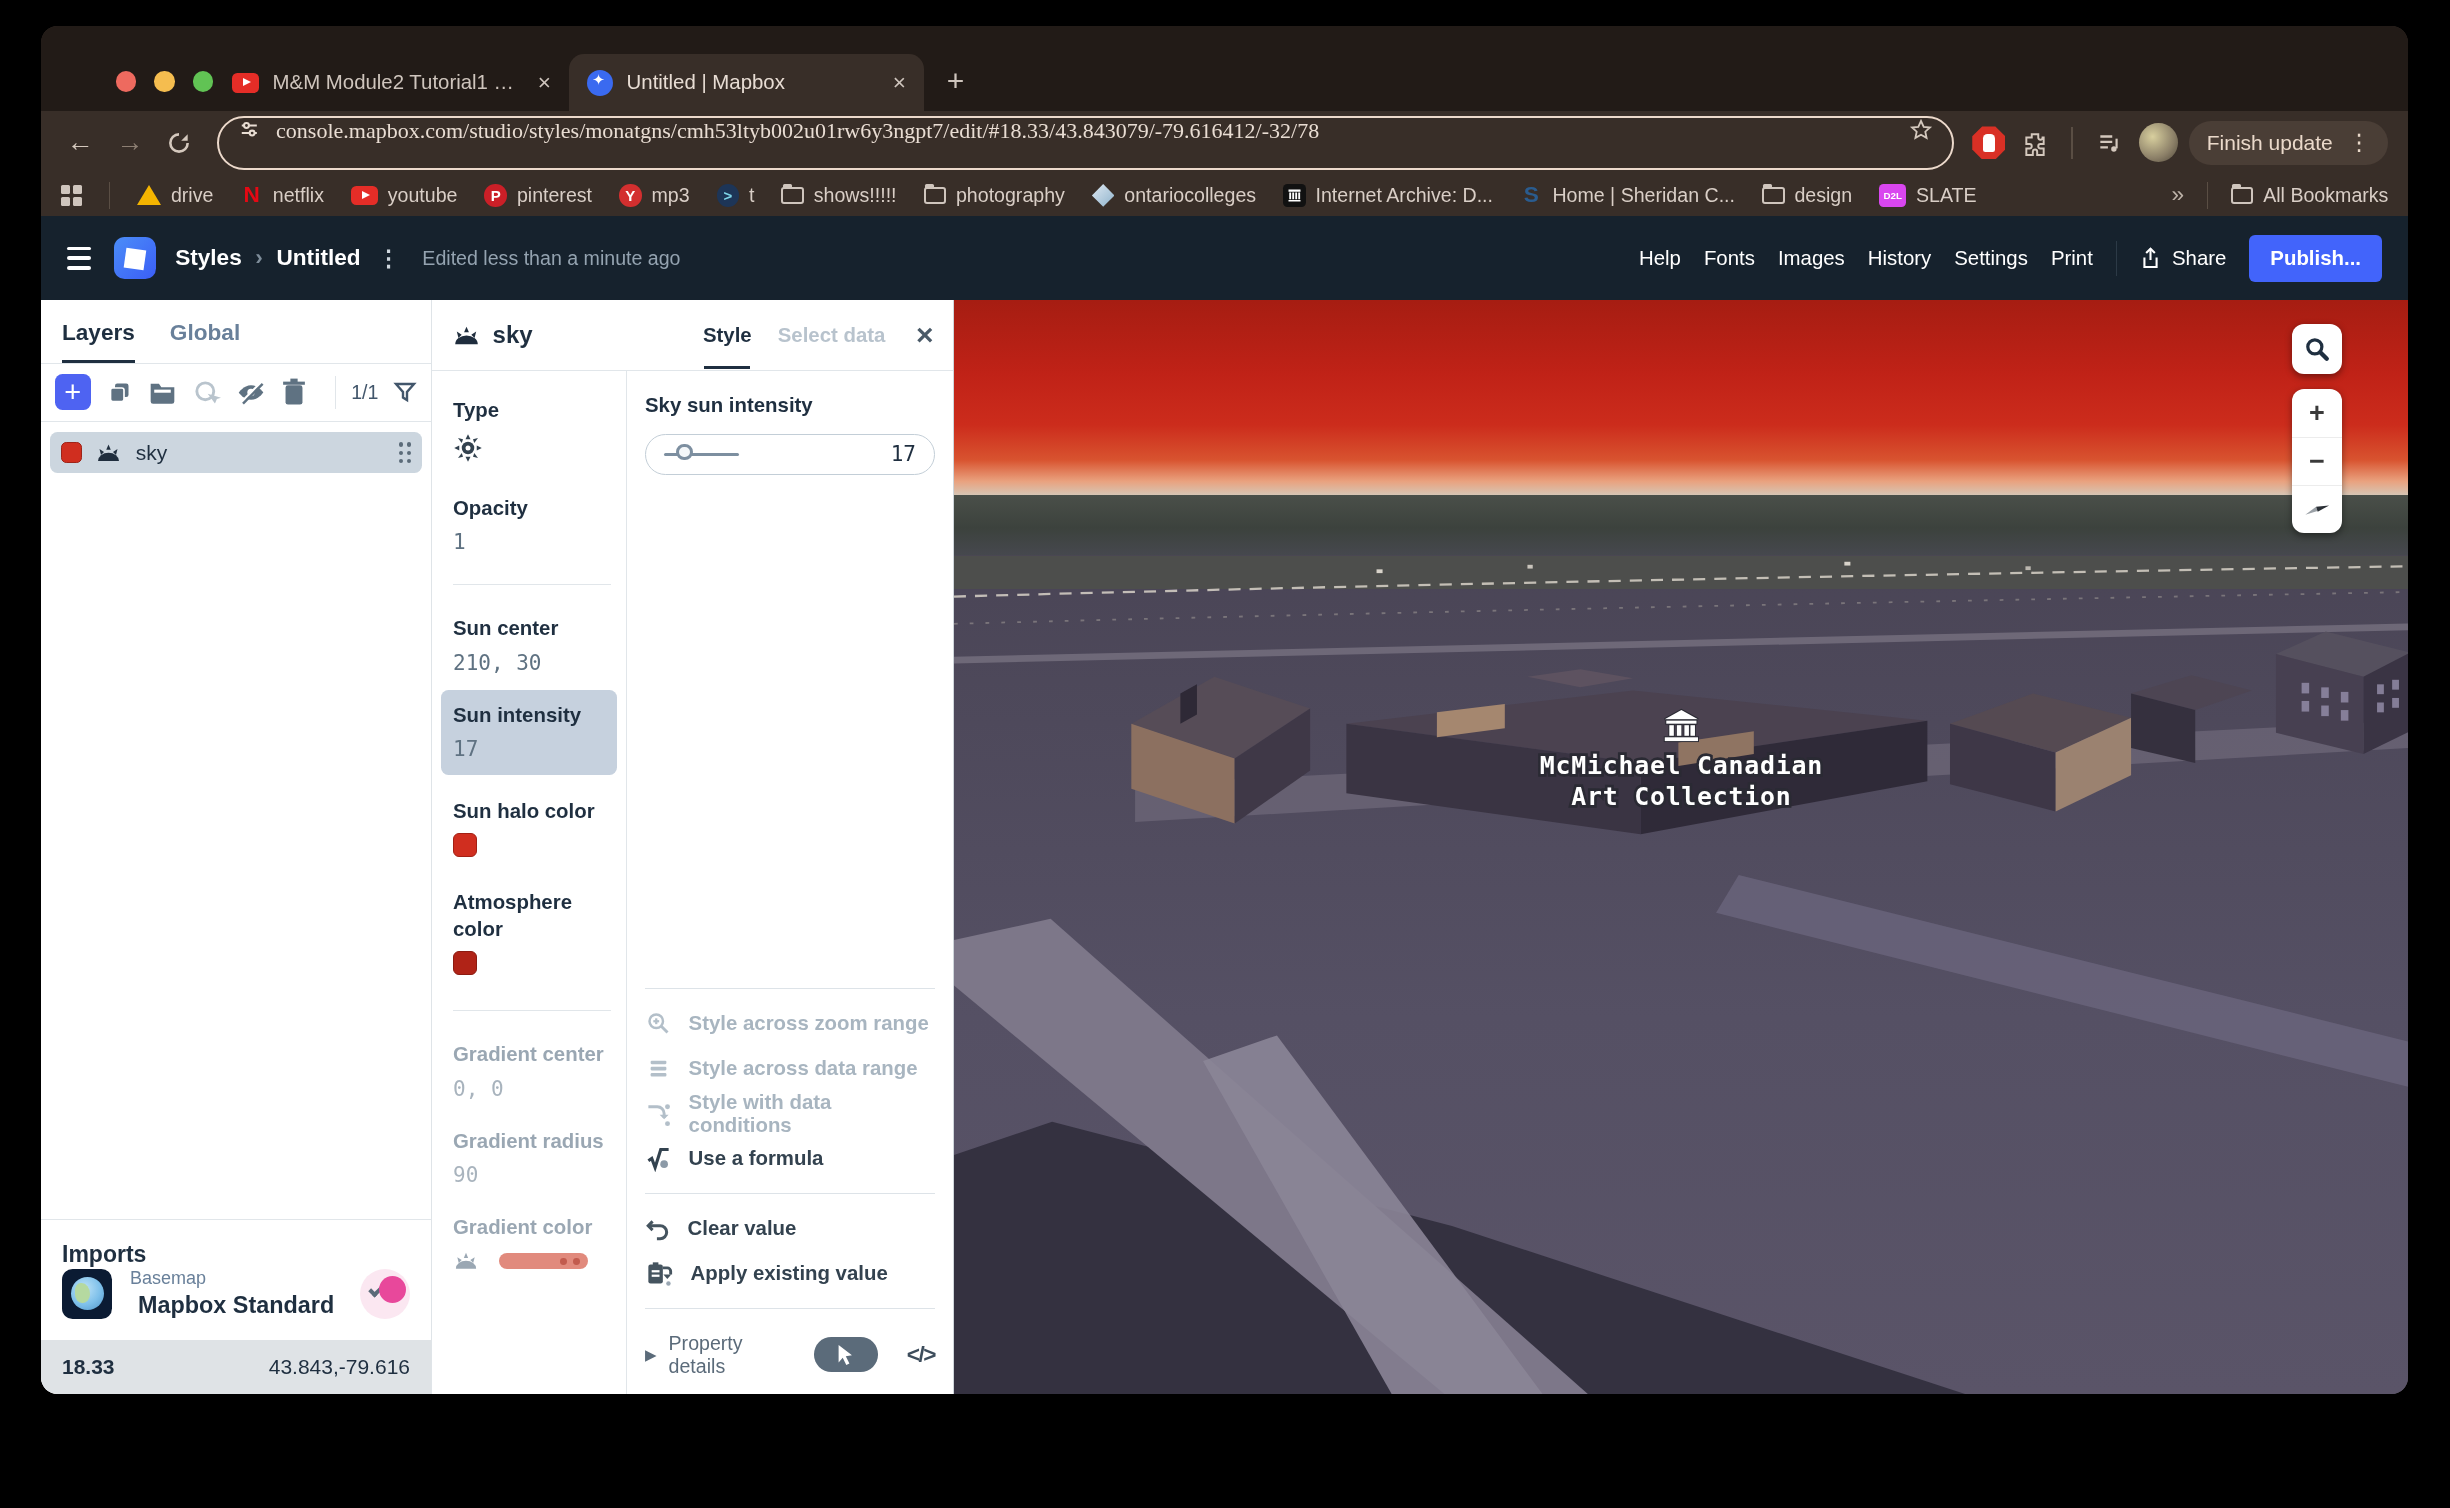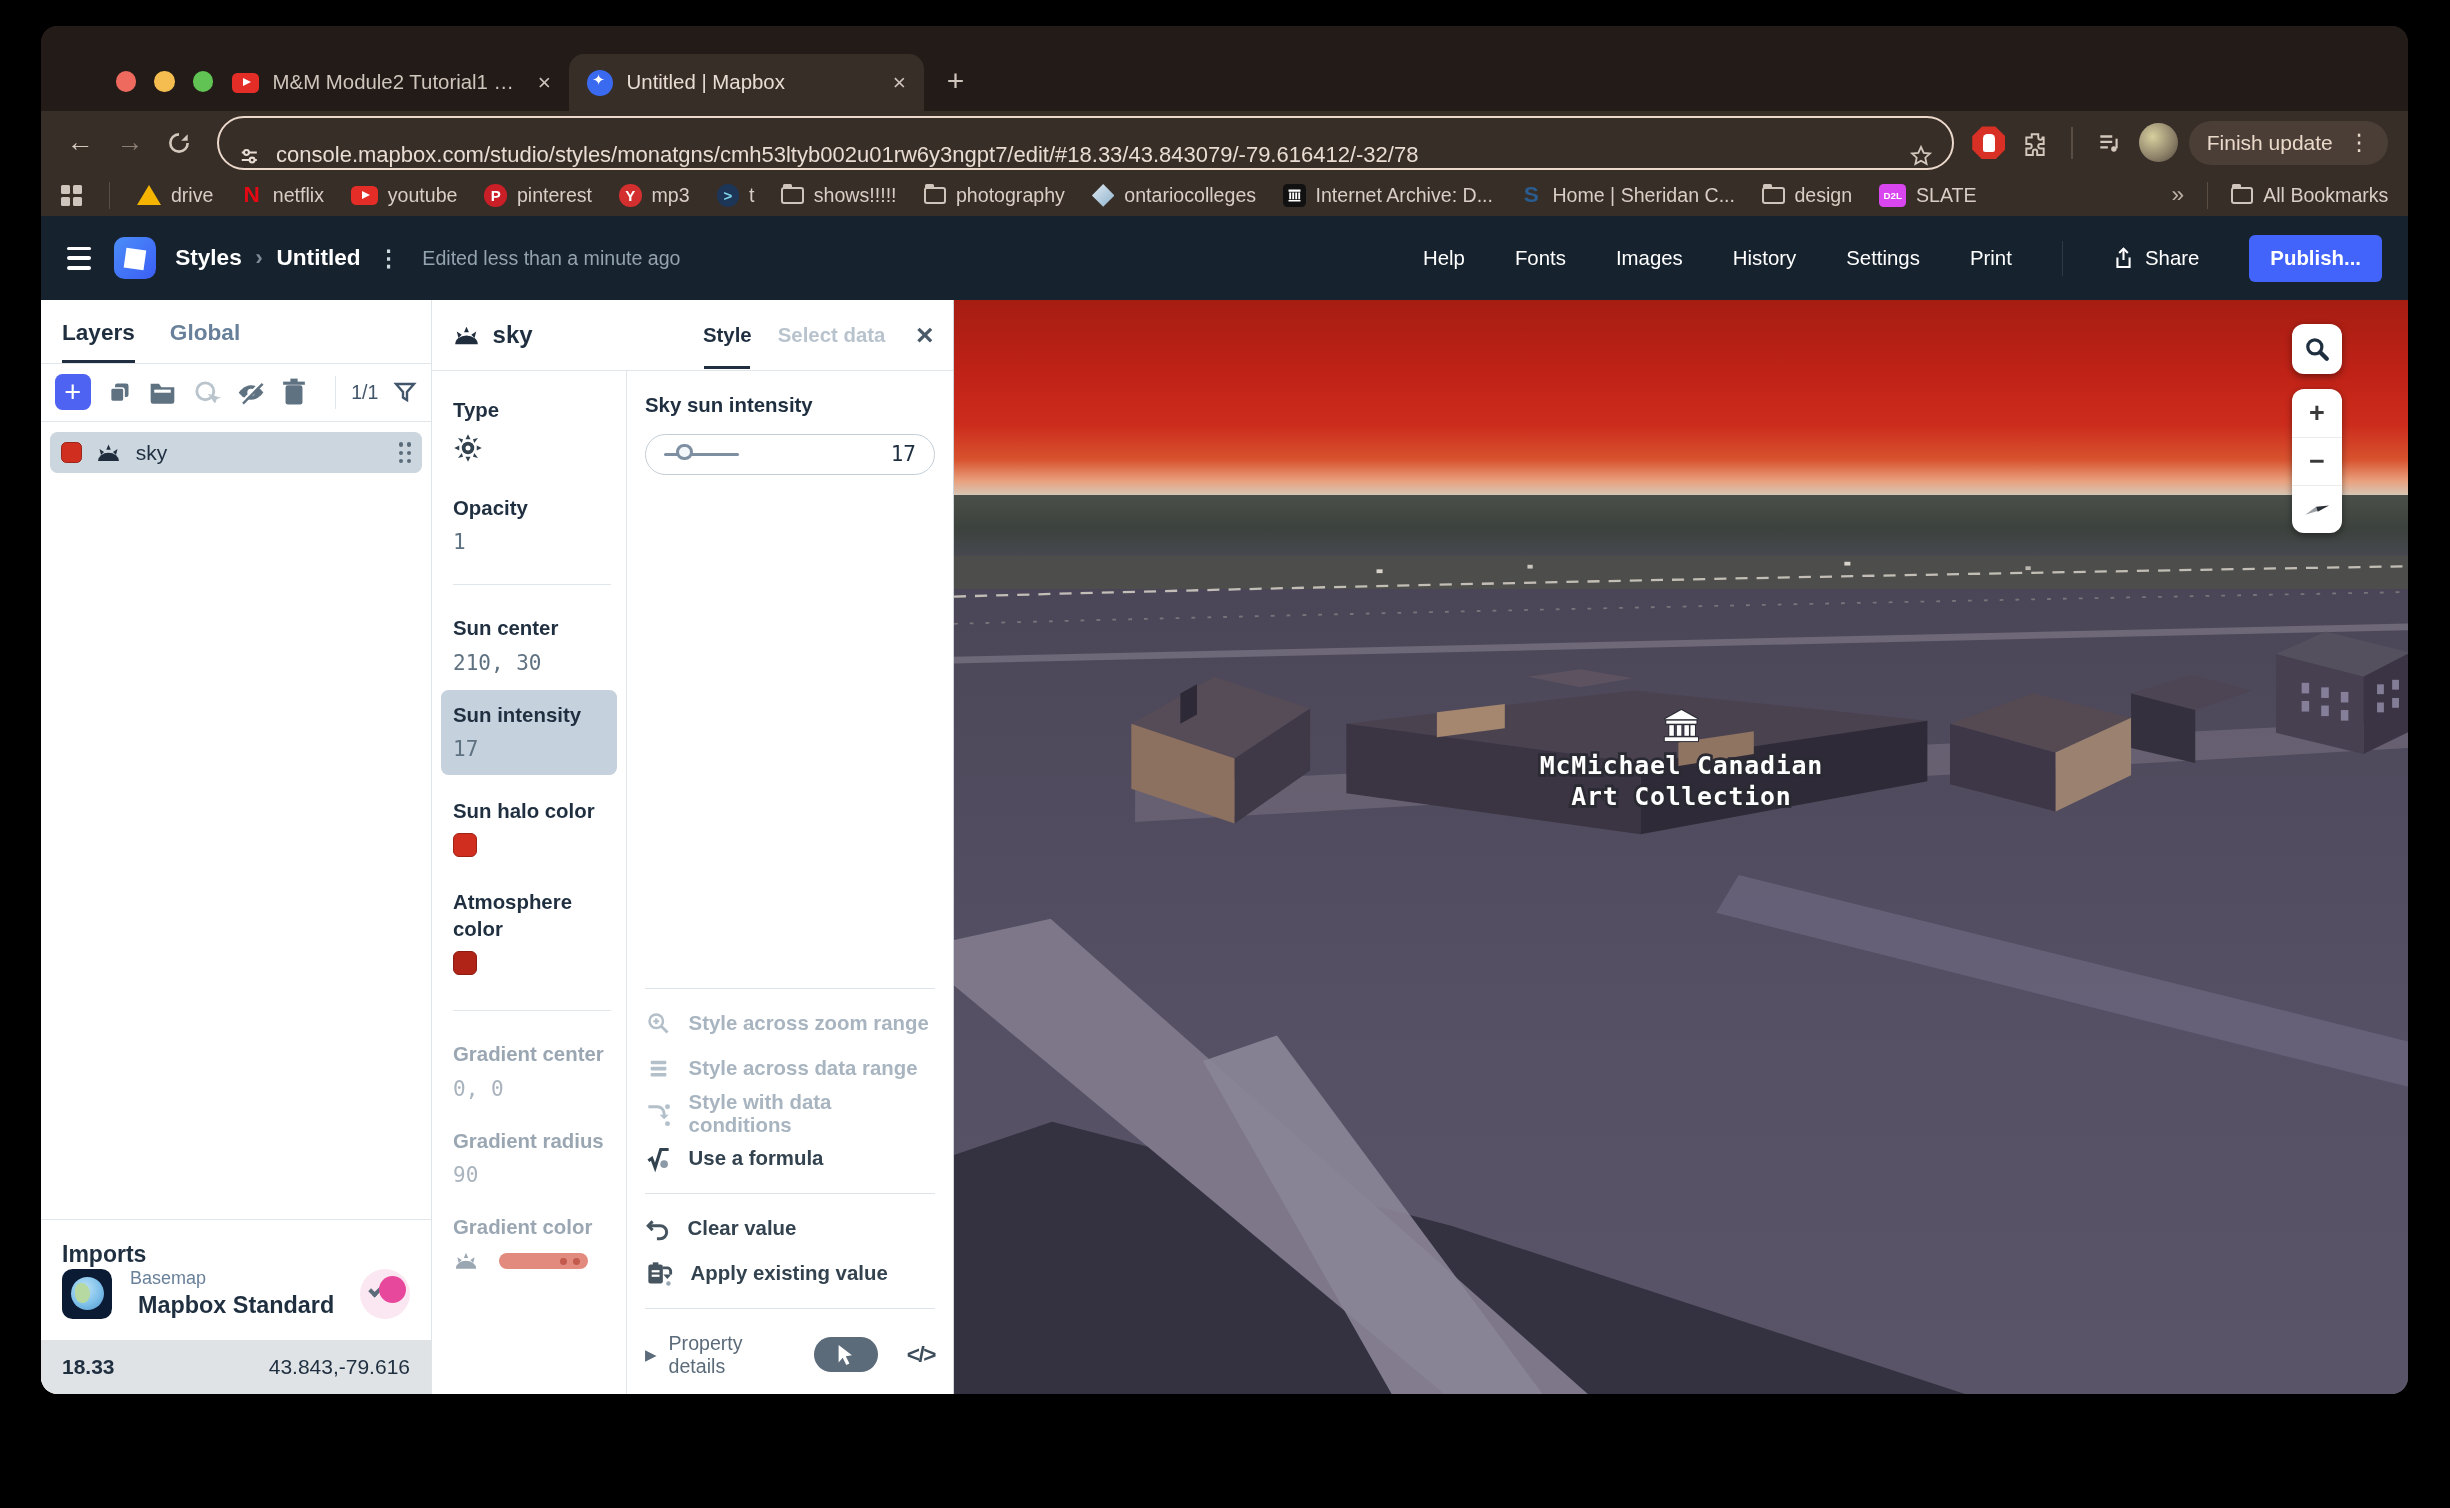--- a/index.html
+++ b/index.html
@@ -23,21 +23,21 @@
   .yt-ico { width:27px; height:19.6px; background:#e52d27; border-radius:5.3px; position:relative; flex:none; }
   .yt-ico::after { content:""; position:absolute; left:10.6px; top:5.3px; border-left:8.3px solid #fff; border-top:4.5px solid transparent; border-bottom:4.5px solid transparent; }
   .mb-ico { width:26px; height:26px; border-radius:50%; background:#3a6af0; position:relative; flex:none; }
   .mb-ico::after { content:"✦"; position:absolute; left:5.3px; top:1.5px; color:#fff; font-size:15px; }
   .newtab { width:42px; height:42px; margin:0 0 9px 10.6px; display:flex; align-items:center; justify-content:center; color:#cfc5bd; font-size:30px; }
 
   
   .toolbar { height:63px; background:#382e28; display:flex; align-items:center; padding:0 19.6px; gap:10.6px; flex:none; }
   .navbtn { width:39px; height:39px; display:flex; align-items:center; justify-content:center; color:#d4c8bd; font-size:27px; }
   .navbtn.dim { color:#8d7f73; }
-  .urlbar { flex:1; height:54px; border:2.3px solid #ecd9cb; border-radius:27px; display:flex; align-items:flex-end; padding:0 19.6px; gap:15px; color:#e9ddd3; font-size:22px; margin:0 7.5px; }
+  .urlbar { flex:1; height:54px; border:2.3px solid #ecd9cb; border-radius:27px; display:flex; align-items:flex-start; padding:0 19.6px; gap:15px; color:#e9ddd3; font-size:22px; margin:0 7.5px;font-family:Liberation Serif, serif; }
   .urlbar .url { flex:1; white-space:nowrap; overflow:hidden; }
   .tr-sep { width:1.5px; height:32px; background:#5a4e44; margin:0 6px; }
   .adb { width:33px; height:33px; background:#d93025; border-radius:7.5px; clip-path:polygon(30% 0,70% 0,100% 30%,100% 70%,70% 100%,30% 100%,0 70%,0 30%); display:flex; align-items:center; justify-content:center; }
   .adb span { display:block; width:12px; height:18px; background:#fff; border-radius:4.5px 4.5px 2.3px 2.3px; }
   .avatar { width:39px; height:39px; border-radius:50%; background:radial-gradient(circle at 35% 35%, #d8cf9e, #8c8068 60%, #4c4438); flex:none; }
   .finish { height:44px; border-radius:22px; background:#4a3e36; color:#ead9ca; display:flex; align-items:center; gap:15px; padding:0 18px; font-size:21px; }
   .finish .dots { font-size:22.6px; }
 
   
   .bookmarks { height:42px; background:#382e28; display:flex; align-items:center; padding:0 19.6px; gap:27px; color:#d9cec6; font-size:19.6px; flex:none; }
@@ -54,21 +54,21 @@
   
   .sheader { height:84px; background:#16222d; display:flex; align-items:center; padding:0 26px; color:#fff; flex:none; }
   .burger { display:flex; flex-direction:column; gap:6px; margin-right:22.6px; }
   .burger i { width:24px; height:3.8px; background:#fff; border-radius:2.3px; }
   .appic { width:42px; height:42px; border-radius:10.6px; background:linear-gradient(135deg,#4b8df8,#3b5ef6); display:flex; align-items:center; justify-content:center; margin-right:19.6px; }
   .brush { width:19.6px; height:19.6px; background:#fff; clip-path:polygon(60% 0,100% 40%,45% 95%,20% 100%,0 80%,5 55%); transform:rotate(8deg); }
   .crumb { font-weight:bold; font-size:22.6px; display:flex; align-items:center; gap:13.6px; }
   .crumb .chev { color:#7d8c99; font-size:22.6px; }
   .crumb .dots { color:#cfd8de; font-size:22.6px; margin-left:3px; }
   .edited { color:#94a3b0; font-size:19.6px; margin-left:22.6px; }
-  .snav { margin-left:auto; display:flex; align-items:center; gap:50px; font-size:20.4px; }
+  .snav { margin-left:auto; display:flex; align-items:center; gap:23px; font-size:20.4px; }
   .snav-sep { width:1.5px; height:35px; background:#2c3a46; }
   .share { display:flex; align-items:center; gap:10.6px; }
   .publish { background:#4264fb; border-radius:6px; padding:12px 21px; font-weight:bold; font-size:20.4px; }
 
   
   .content { flex:1; display:flex; min-height:0; }
 
   
   .sidebar { width:391px; background:#fff; display:flex; flex-direction:column; border-right:0.8px solid #dfe4e8; flex:none; }
   .side-tabs { padding:19.6px 21px 0; display:flex; gap:35px; font-size:22.6px; font-weight:bold; border-bottom:1.5px solid #e1e6ea; }

